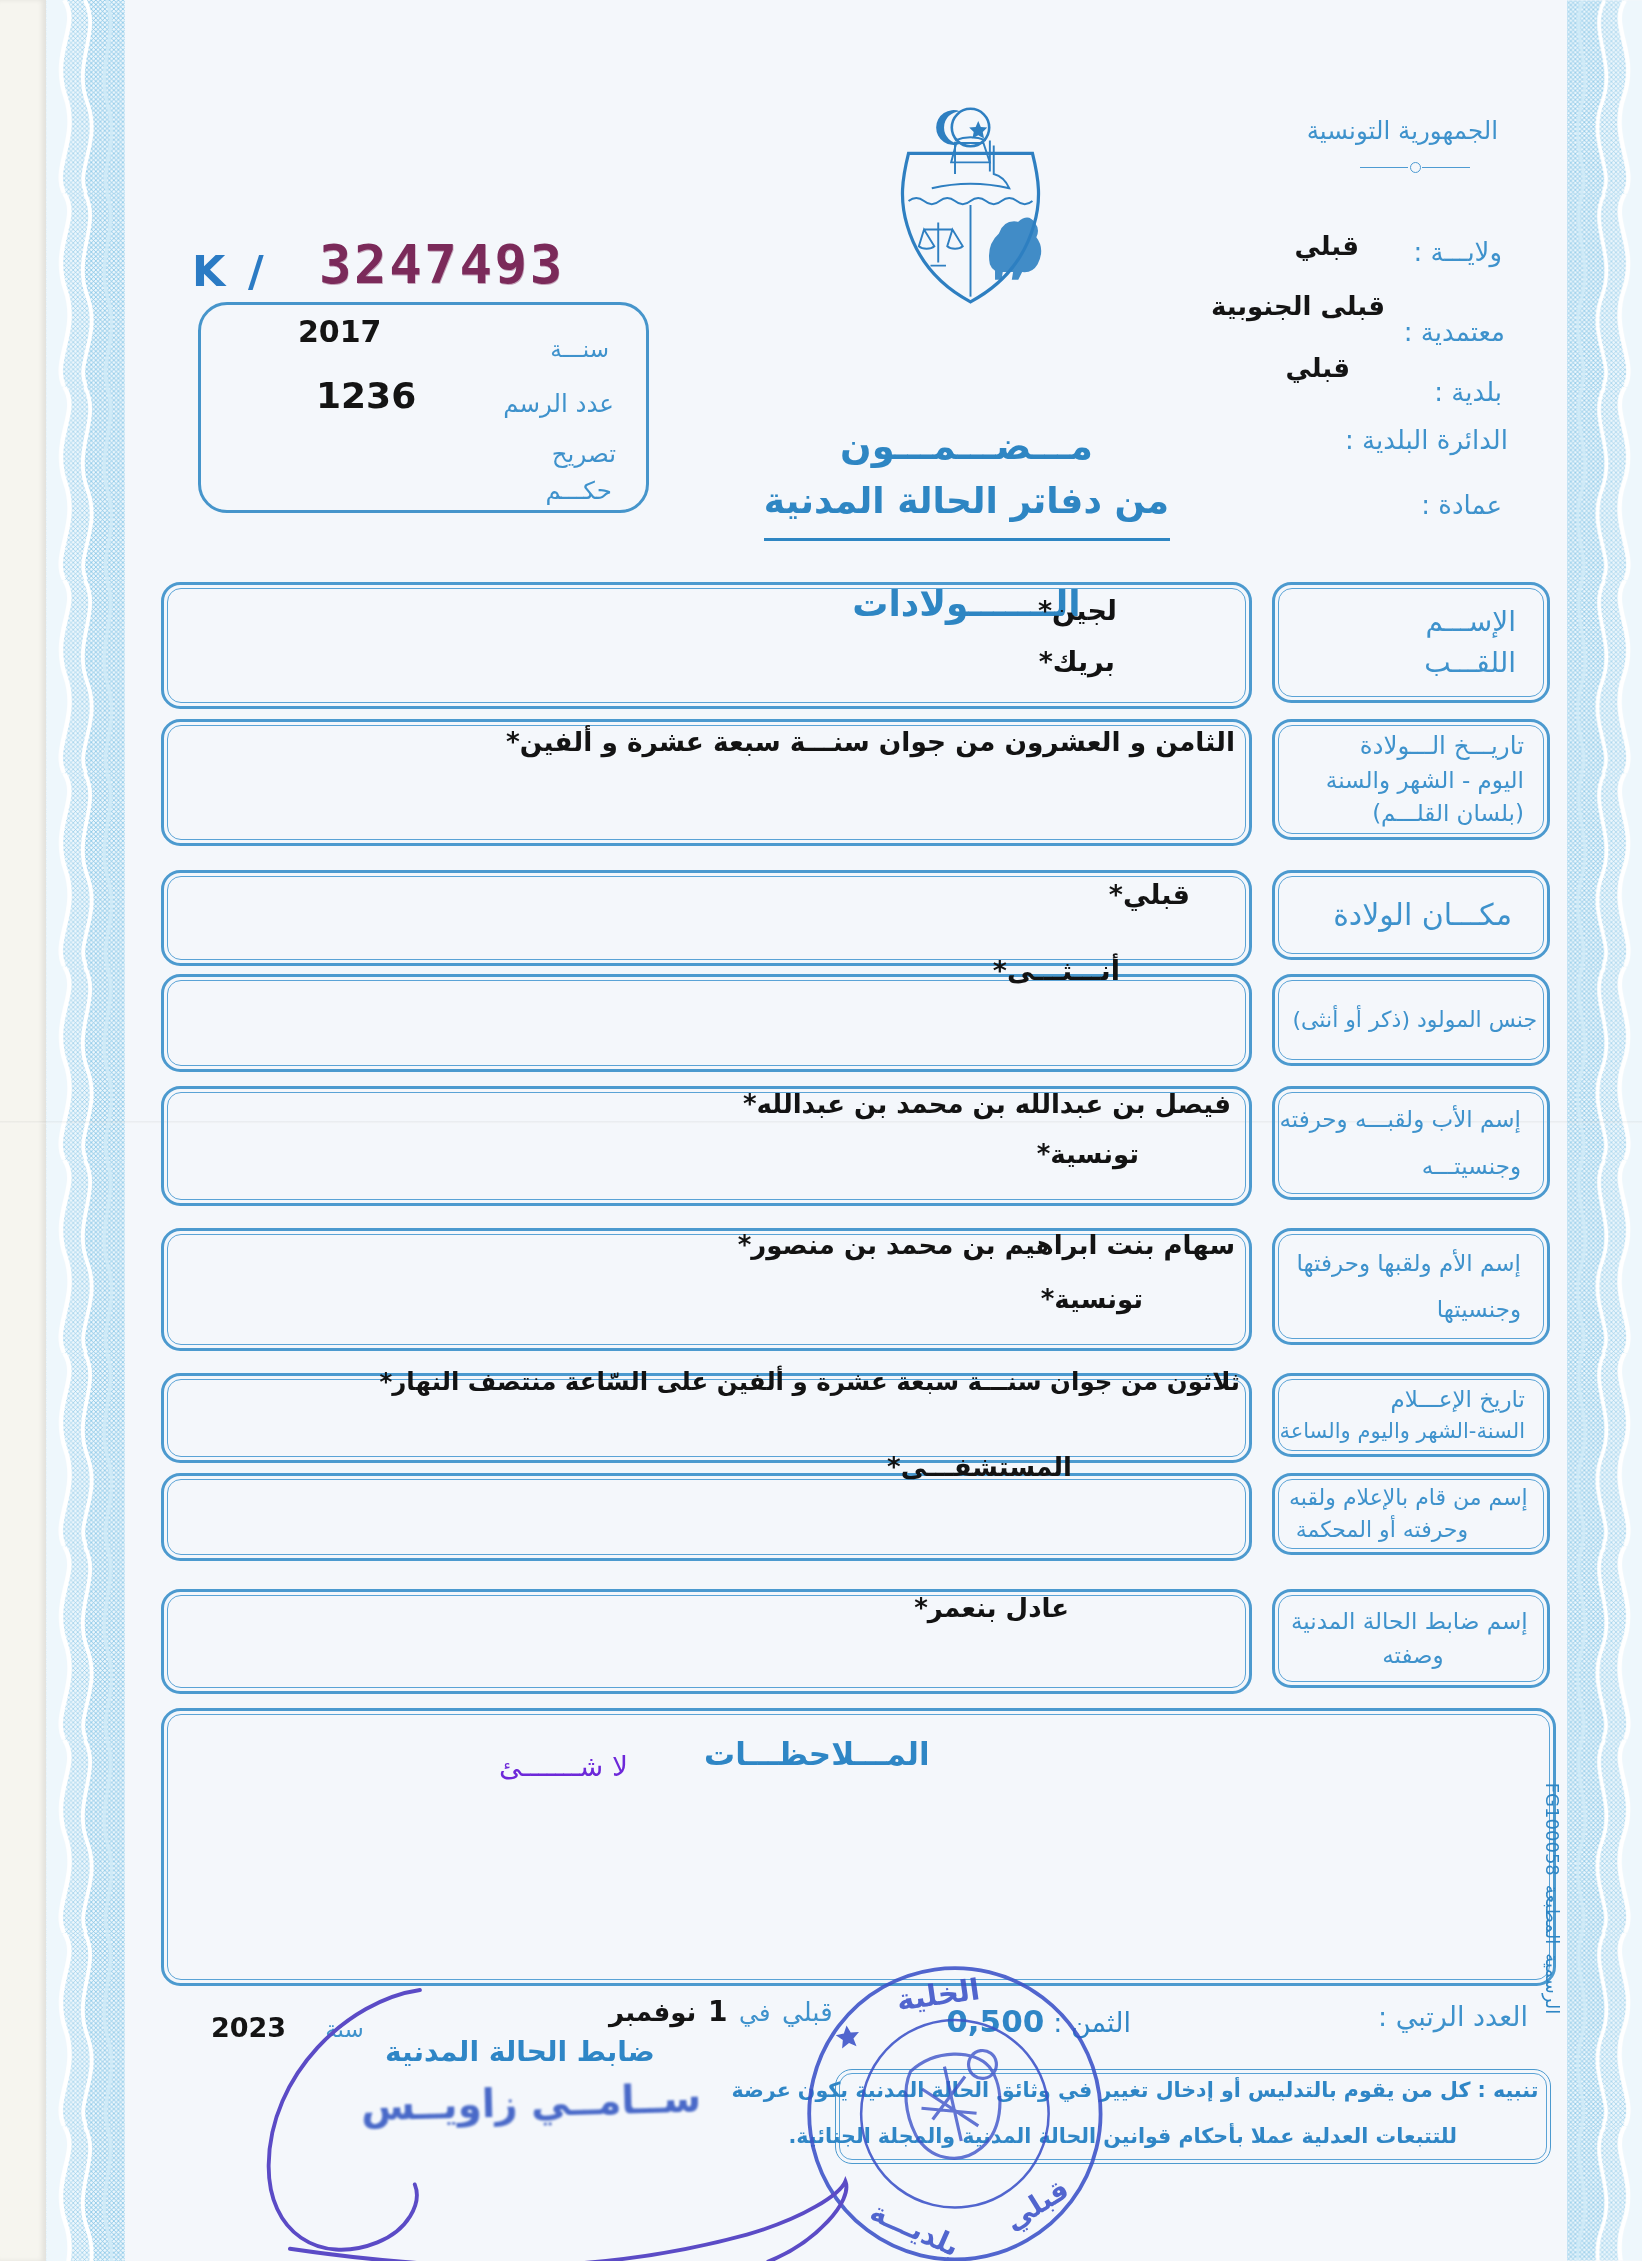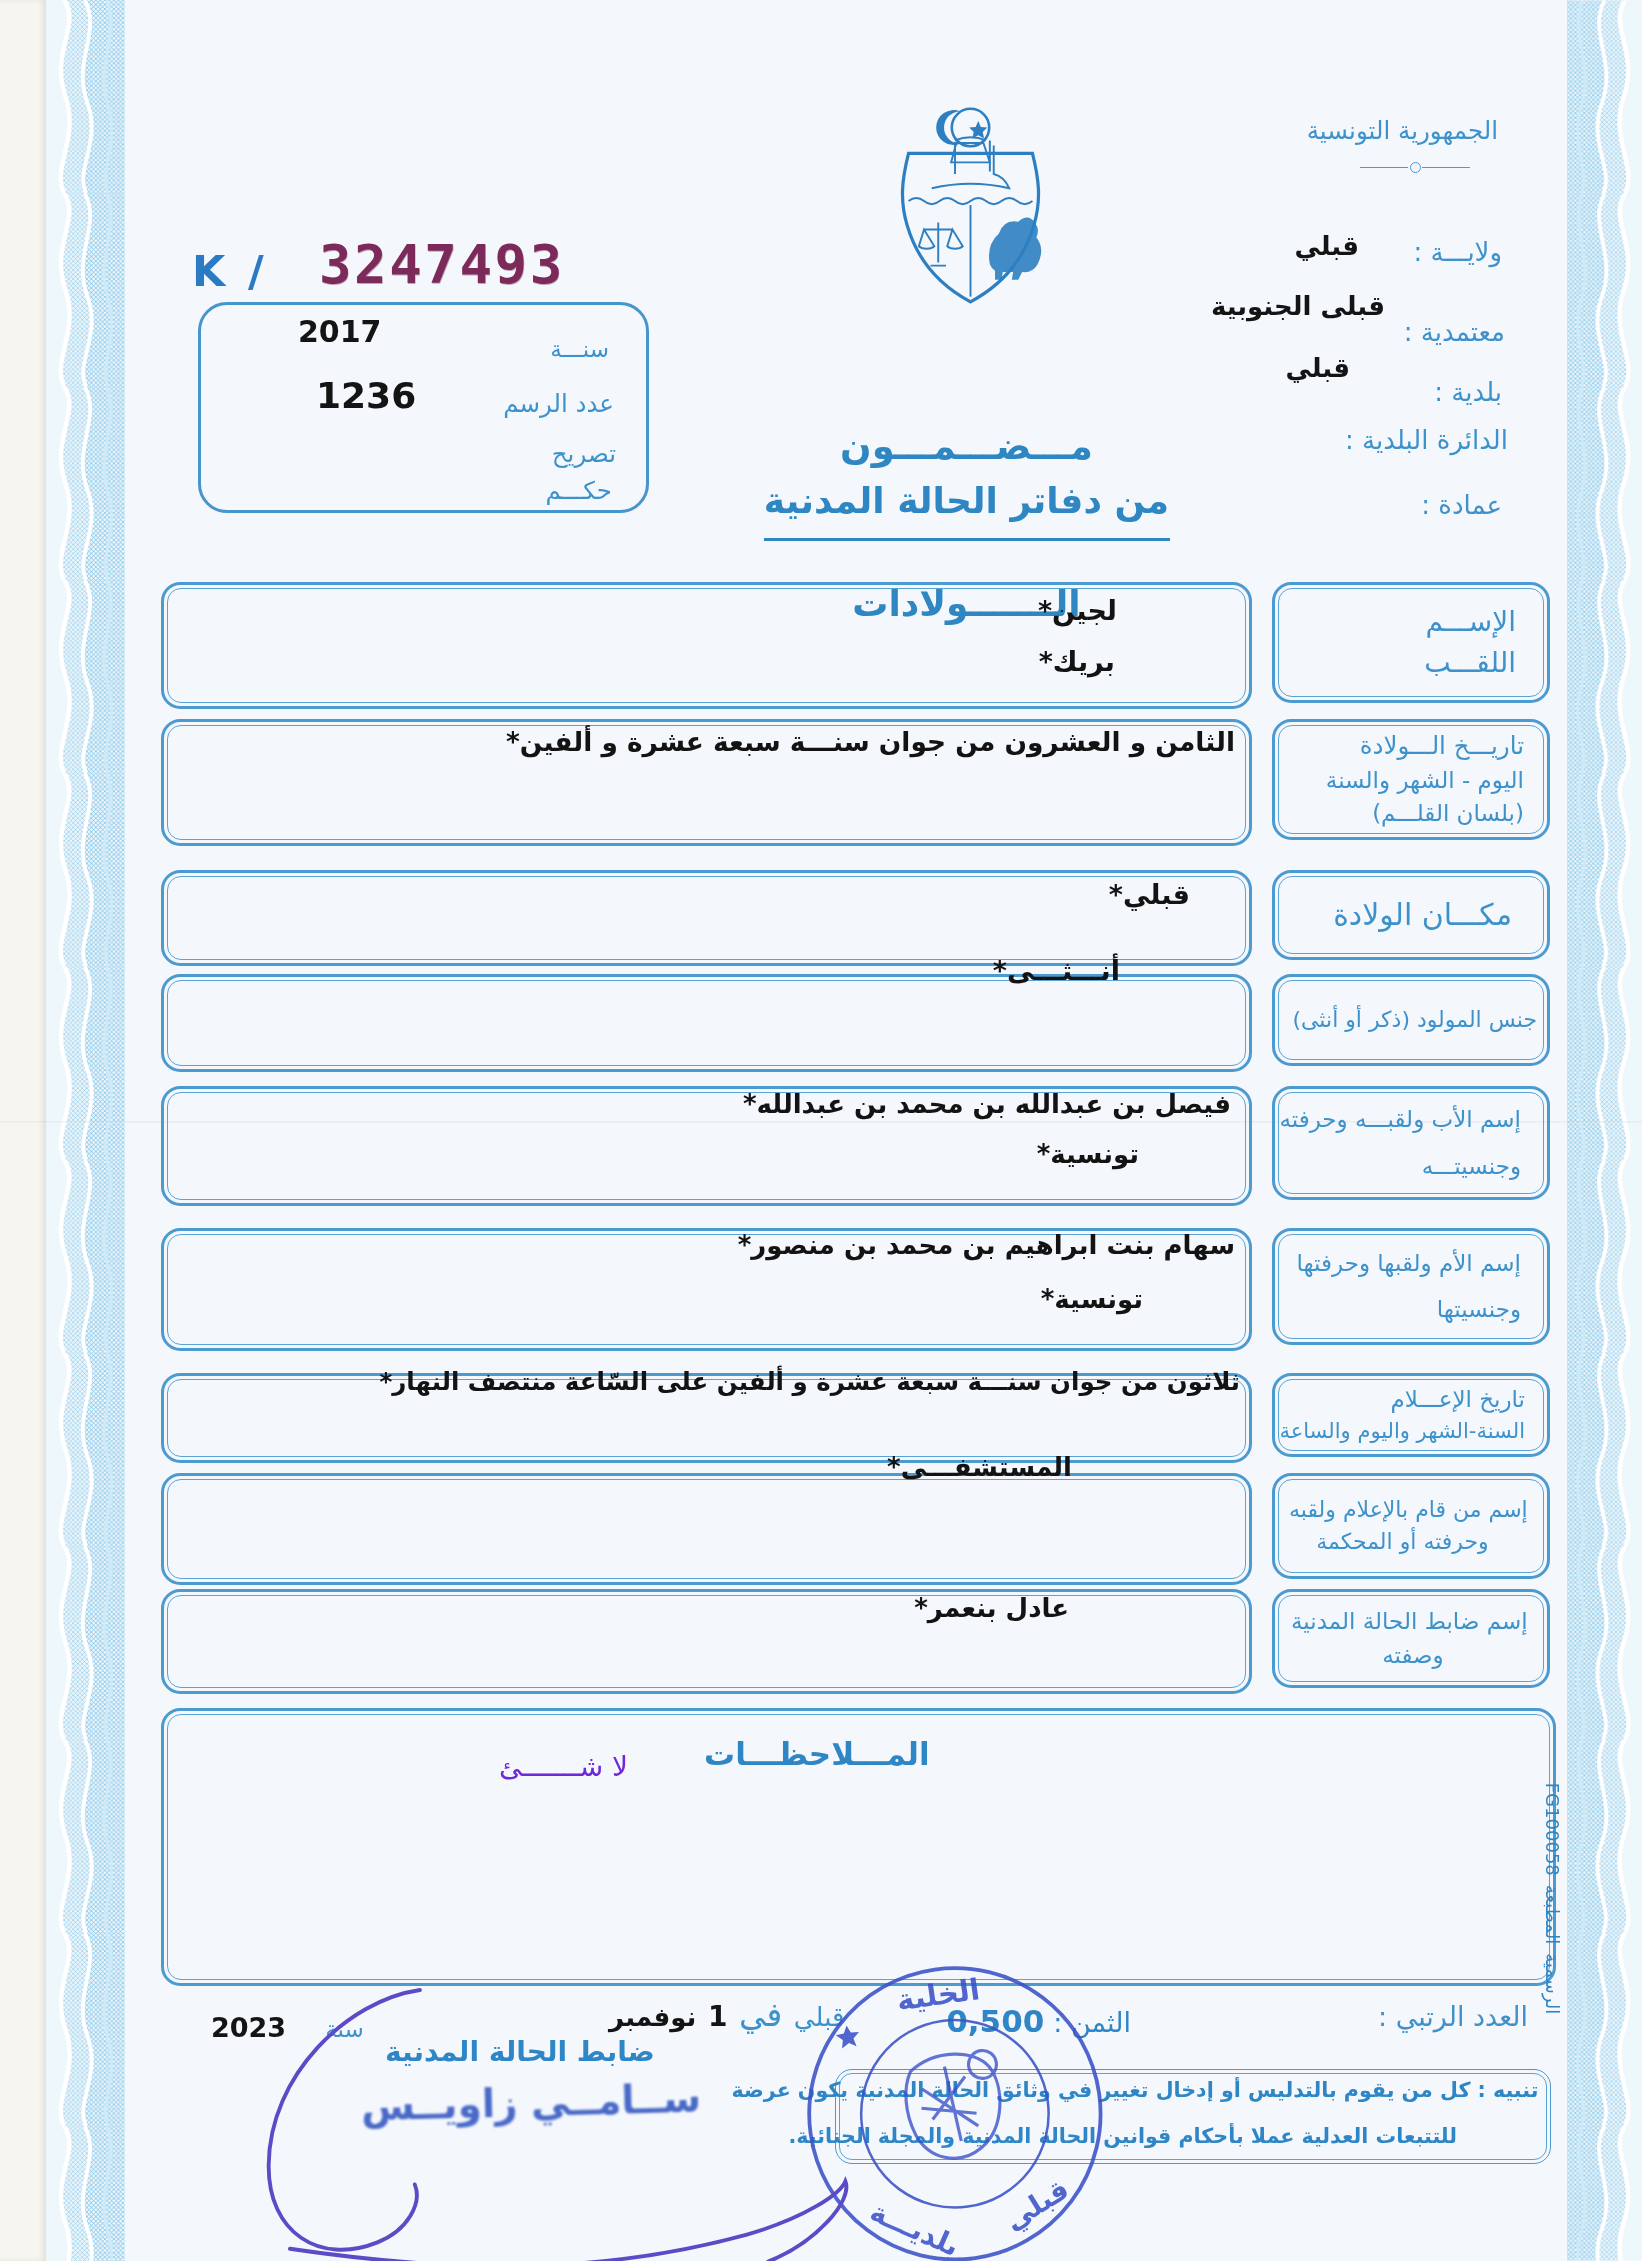--- a/index.html
+++ b/index.html
@@ -32,21 +32,21 @@
   .bx::before{content:"";position:absolute;inset:2.6px;border:1.3px solid #5aa3d6;border-radius:14px;pointer-events:none;}
   .row{position:absolute;left:161px;width:1389px;}
   .vbox{left:0;top:0;width:1085px;height:100%;}
   .lbox{right:0;top:0;width:278px;height:100%;display:flex;flex-direction:column;direction:rtl;}
   .lab{color:#3e92cc;font-size:24.5px;line-height:1.45;white-space:nowrap;}
   .v{position:absolute;font-weight:bold;color:#131313;font-size:26px;white-space:nowrap;direction:rtl;z-index:5;}
   
   #row1{top:582px;height:121px;}  #row2{top:719px;height:121px;}
   #row3{top:870px;height:90px;} #row4{top:974px;height:92px;}
   #row5{top:1086px;height:114px;} #row6{top:1228px;height:117px;}
-  #row7{top:1373px;height:84px;} #row8{top:1473px;height:106px;}
+  #row7{top:1373px;height:84px;} #row8{top:1473px;height:82px;text-align:center;}
   #row9{top:1589px;height:99px;} #remarks{top:1708px;height:272px;left:161px;width:1389px;}
   
   #t1{left:696px;top:425px;width:541px;text-align:center;font-size:37px;font-weight:bold;color:#2e86c3;direction:rtl;}
   #t2{left:696px;top:480px;width:541px;text-align:center;font-size:36px;font-weight:bold;color:#2e86c3;direction:rtl;}
   #t2u{left:764px;top:538px;width:406px;height:3.2px;background:#2e86c3;}
   #t3{left:696px;top:583px;width:541px;text-align:center;font-size:36px;font-weight:bold;color:#2e86c3;direction:rtl;}
   
   #remarks-title{left:47%;top:24.5px;transform:translateX(-50%);font-size:31px;font-weight:bold;color:#2e86c5;direction:rtl;position:absolute;}
   #remarks-value{left:335px;top:39px;position:absolute;font-size:28px;font-weight:normal;color:#6d28d9;direction:rtl;}
   
@@ -249,21 +249,21 @@
 
   <div id="ordinal" class="abs adm-lab">العدد الرتبي :</div>
 
   <div id="price" class="abs">
     <span class="pl">الثمن :</span>
     <span class="pv">0,500</span>
   </div>
 
   <div id="place-date" class="abs">
     <span class="blue" style="font-size:26px;">قبلي</span>
-    <span class="blue" style="font-size:33px;">في</span>
+    <span class="blue" style="font-size:24px;">في</span>
     <span class="blk" style="font-size:28px;">1</span>
     <span class="blk" style="font-size:26px;">نوفمبر</span>
   </div>
 
   <div id="year-line" class="abs">
     <span class="blue" style="font-size:23px;">سنة</span>
     <span class="blk" style="font-size:27px;">2023</span>
   </div>
 
   <div id="officer-title" class="abs">ضابط الحالة المدنية</div>

